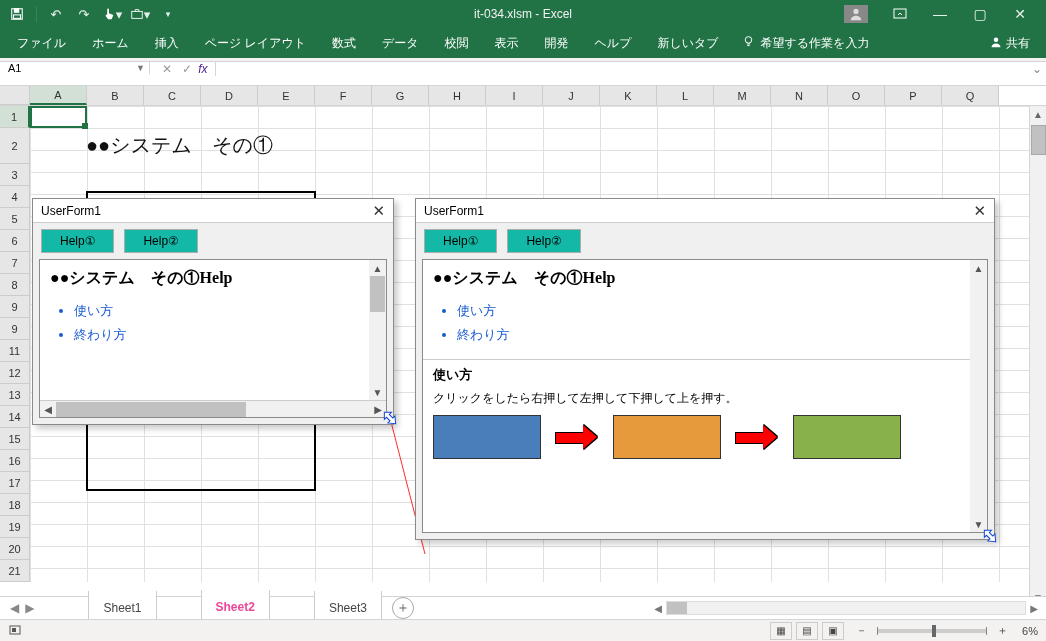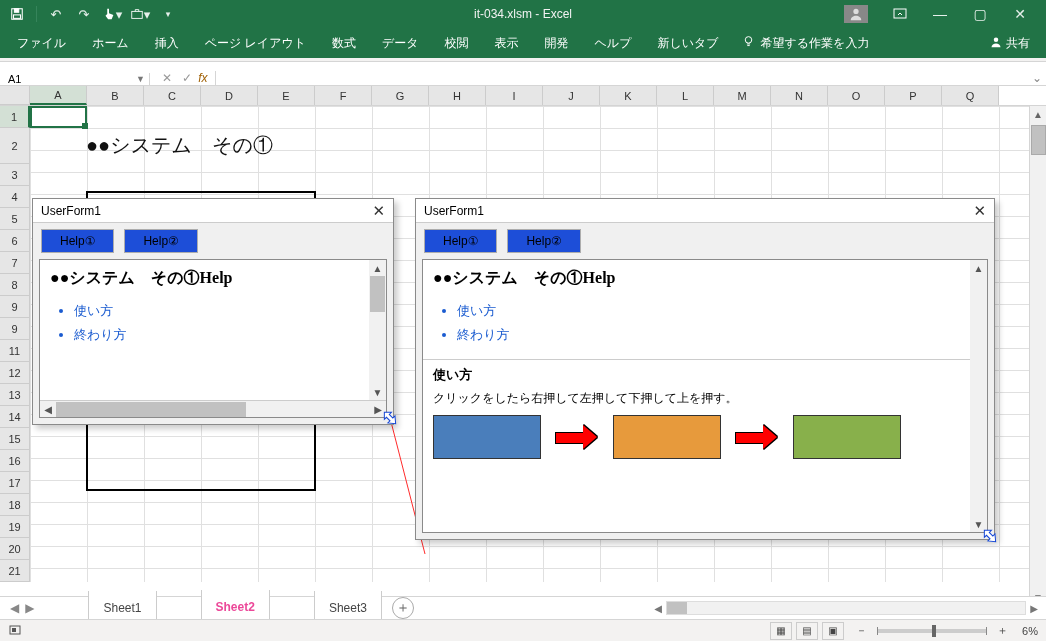--- a/index.html
+++ b/index.html
@@ -78,38 +78,38 @@
   .ribbon-blank {
     height: 4px;
     background: #f3f2f1;
     border-bottom: 1px solid #d5d5d5;
   }
   .name-formula {
     height: 24px;
     background: #fff;
     border-bottom: 1px solid #d5d5d5;
     display: flex;
-    align-items: flex-end;
+    align-items: flex-start;
   }
   .namebox {
     width: 150px;
     border-right: 1px solid #d5d5d5;
     display: flex; align-items: center;
     padding-left: 8px;
     font-size: 11px;
     position: relative;
   }
   .namebox .drop { position:absolute; right:4px; top:50%; transform:translateY(-50%); font-size:9px; color:#777; }
   .fx-controls {
     display: flex; align-items: center; gap: 2px;
     padding: 0 8px;
     color: #999;
     border-right: 1px solid #d5d5d5;
   }
-  .fx-controls .fx { font-style: italic; font-size: 12px; color:#a16207; }
+  .fx-controls .fx { font-style: italic; font-size: 12px; color:#4c1d95; }
   .formula-input { flex: 1; padding: 0 6px; }
   .expand-fx { width:18px; display:flex; align-items:center; justify-content:center; color:#888;}
 
   
   .sheet-area {
     position: relative;
     background: #fff;
     height: 520px;
     overflow: hidden;
   }
@@ -196,21 +196,21 @@
     border-bottom:1px solid #ccc;
     display:flex; align-items:center; padding: 0 8px;
     font-size:12px;
   }
   .uf-close { margin-left:auto; font-size:15px; color:#333; cursor:default;}
   .uf-toolbar {
     padding:6px 8px;
     display:flex; gap:10px;
   }
   .uf-btn {
-    background:#1d4ed8;
+    background:#14b8a6;
     border:1px solid #adadad;
     padding: 4px 18px;
     font-size:12px;
   }
   .uf-content {
     background:#fff;
     border:1px solid #8a8a8a;
     margin: 0 6px 6px 6px;
     position:relative;
   }

